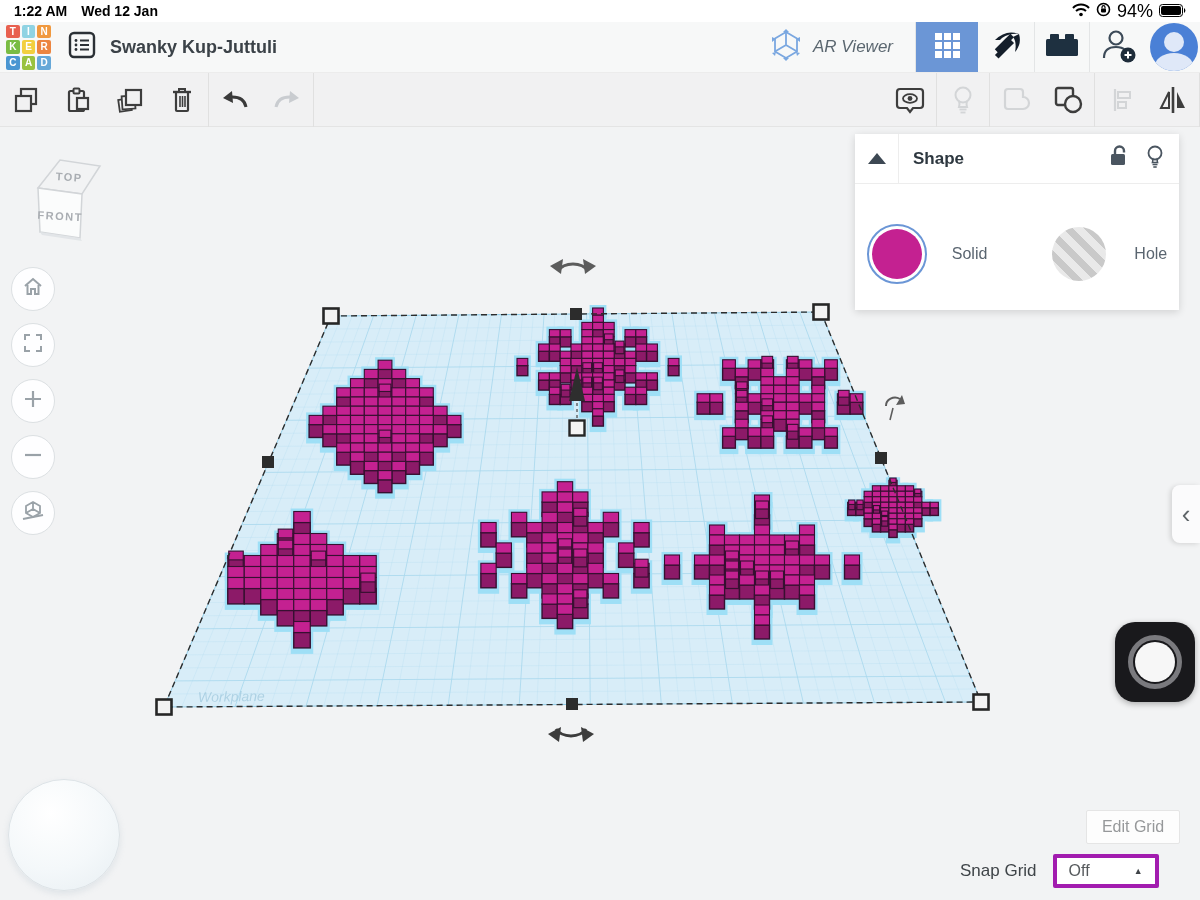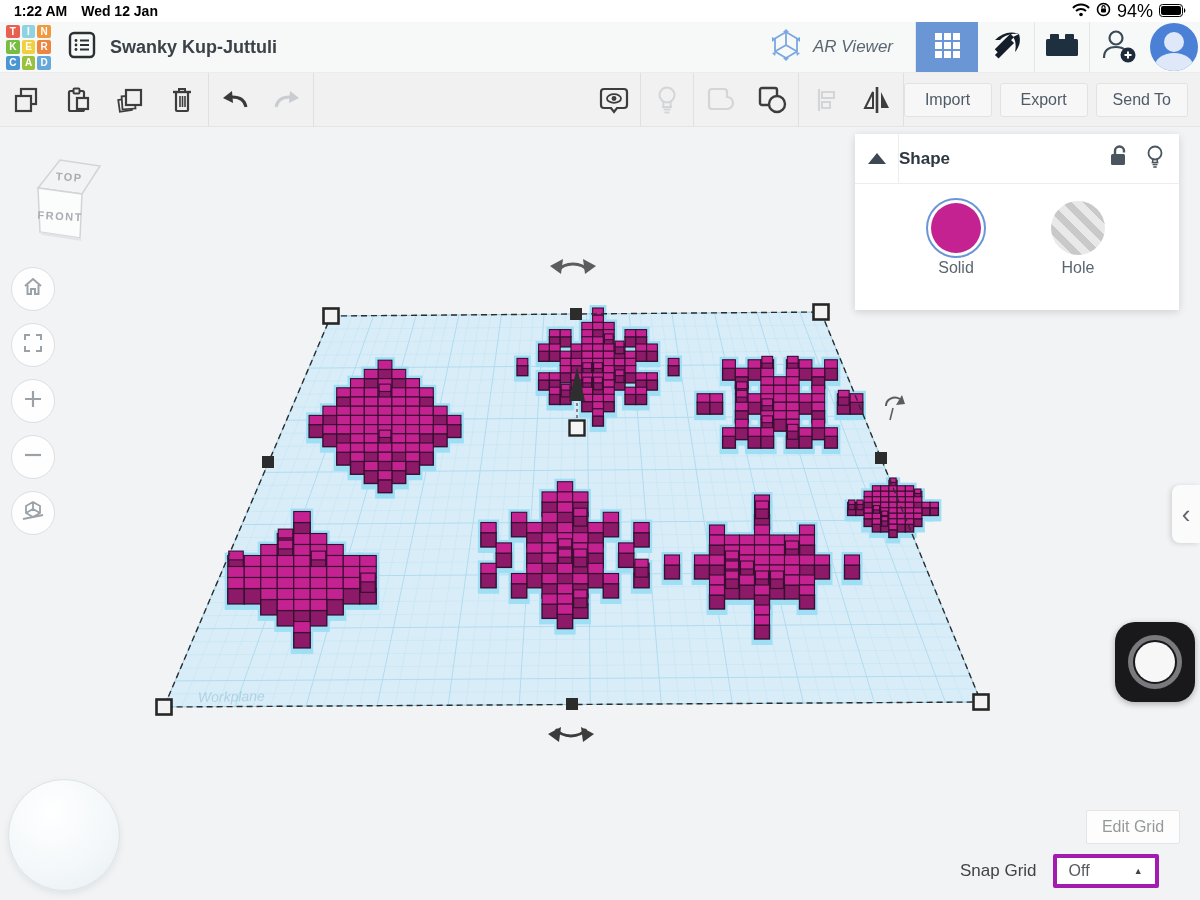--- a/index.html
+++ b/index.html
@@ -56,24 +56,24 @@
     border:1px solid #dce0e3; display:flex; align-items:center; justify-content:center; }
 
   
   .shape-panel { position:absolute; left:855px; top:134px; width:324px; z-index:20;
     box-shadow:0 2px 8px rgba(0,0,0,.14); background:#fff; }
   .shape-header { height:50px; display:flex; align-items:center; border-bottom:1px solid #ededed; }
   .collapse-cell { width:44px; height:100%; display:flex; align-items:center; justify-content:center;
     border-right:1px solid #ededed; }
   .collapse-tri { width:0; height:0; border-left:9px solid transparent; border-right:9px solid transparent;
     border-bottom:11px solid #3d4853; }
-  .shape-title { font-size:17px; font-weight:700; color:#2e3840; }
+  .shape-title { margin-left:14px; font-size:17px; font-weight:700; color:#2e3840; }
   .shape-hdr-icons { margin-left:auto; display:flex; gap:16px; padding-right:14px; }
   .shape-body { height:126px; display:flex; justify-content:center; gap:62px; padding-top:14px; }
-  .shape-opt { display:flex; flex-direction:column; align-items:center; gap:1px; }
+  .shape-opt { display:flex; flex-direction:row; align-items:center; gap:25px; }
   .solid-ring { width:60px; height:60px; border-radius:50%; border:2px solid #6b96d6; background:#fff;
     display:flex; align-items:center; justify-content:center; }
   .solid-circle { width:50px; height:50px; border-radius:50%; }
   .hole-wrap { width:60px; height:60px; display:flex; align-items:center; justify-content:center; }
   .hole-circle { width:54px; height:54px; border-radius:50%;
     background:repeating-linear-gradient(45deg,#c9c9c9 0 7px,#e9e9e9 7px 15px); }
   .opt-label { font-size:16px; color:#5a6570; }
 
   
   .side-tab { position:absolute; right:0; top:485px; width:28px; height:58px; background:#fbfbfc;
@@ -1364,25 +1364,20 @@
       </svg>
   </div>
   <div class="tb-icon">
     <svg width="32" height="32" viewBox="0 0 32 32">
         <line x1="16" y1="3" x2="16" y2="29" stroke="#3d3d3d" stroke-width="2.6"></line>
         <path d="M12 8 V24 H4 Z" stroke="#3d3d3d" stroke-width="2" fill="none"></path>
         <path d="M20 8 V24 H28 Z" fill="#3d3d3d"></path>
       </svg>
   </div>
   <div class="tb-divider"></div>
-  <div class="tb-buttons">
-    <div class="tb-btn">Import</div>
-    <div class="tb-btn">Export</div>
-    <div class="tb-btn">Send To</div>
-  </div>
 </div>
 
 <div class="viewcube">
   <svg width="86" height="98" viewBox="0 0 86 98">
     <polygon points="14,40 36,12 76,18 58,46" fill="#f2f3f4" stroke="#d2d5d8" stroke-width="1.5"></polygon>
     <polygon points="14,40 58,46 56,90 16,84" fill="#fbfcfc" stroke="#d2d5d8" stroke-width="1.5"></polygon>
     <polygon points="16,84 56,90 58,93 18,87" fill="#e2e5e8"></polygon>
     <text x="45" y="33" font-size="11" font-weight="700" fill="#a9adb2" letter-spacing="1.5" text-anchor="middle" transform="rotate(4 45 33)" id="vc-top">TOP</text>
     <text x="36" y="72" font-size="11" font-weight="700" fill="#a9adb2" letter-spacing="1.5" text-anchor="middle" transform="rotate(3 36 72)" id="vc-front">FRONT</text>
   </svg>

